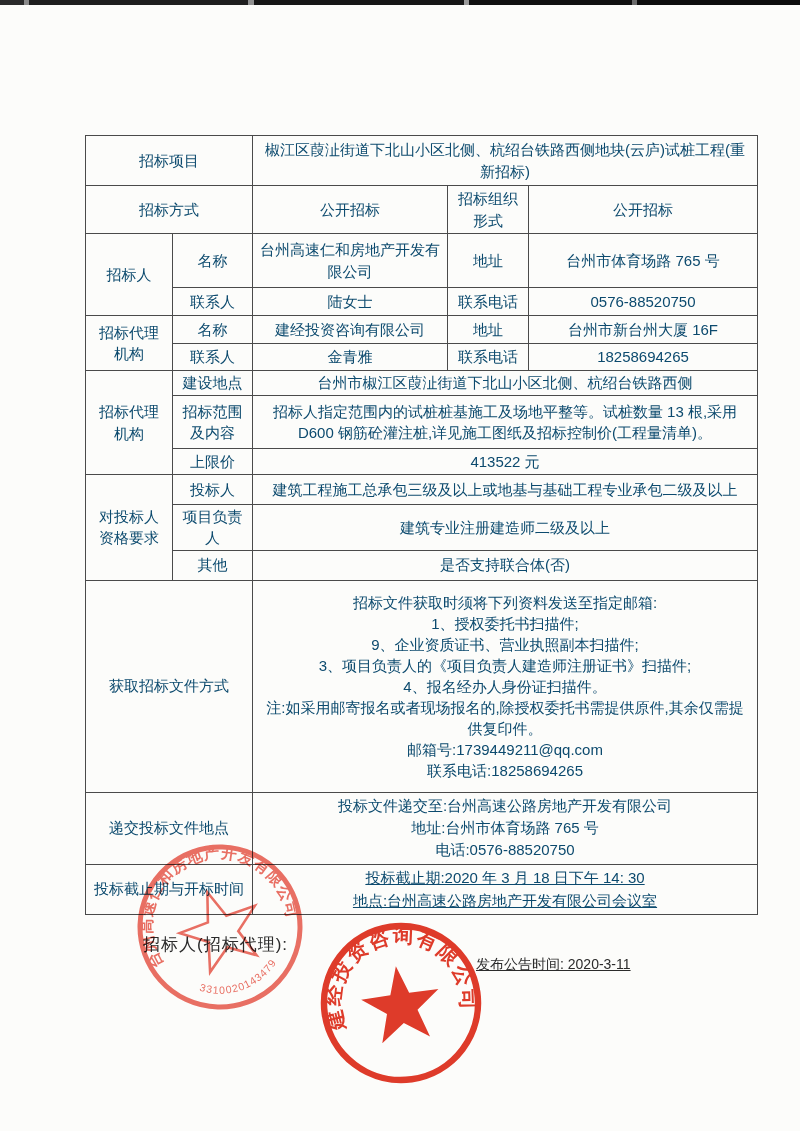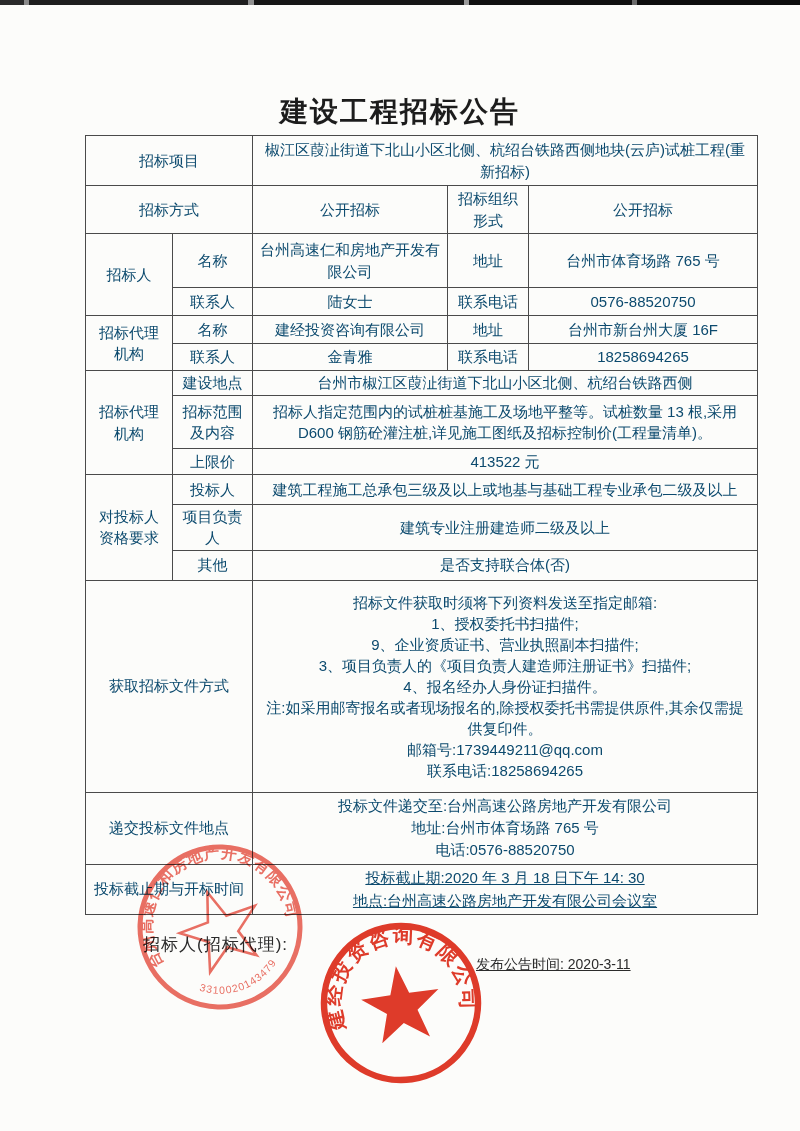--- a/index.html
+++ b/index.html
@@ -25,21 +25,20 @@
   #stamp-tenderer{left:125px;top:832px;transform:rotate(-20deg);color:#e8574a;opacity:.85;}
   #stamp-agency{left:311px;top:913px;transform:rotate(-8deg);color:#e0301e;opacity:.95;}
 </style>
 </head>
 <body>
 
 <div class="page">
 
   <div class="scan-band"></div>
 
-  <h1 class="title">建设工程招标公告</h1>
 
   <table class="doc">
     <colgroup>
       <col style="width:87px">
         <col style="width:80px">
         <col style="width:195px">
       <col style="width:81px">
         <col style="width:229px">
     </colgroup>
     <tbody>

